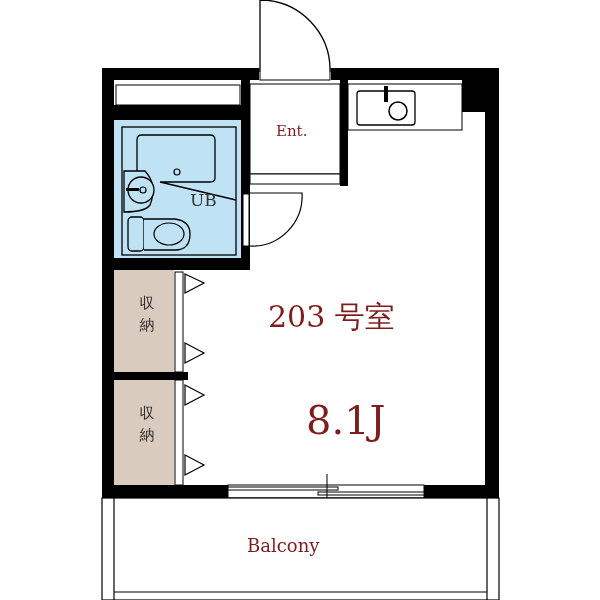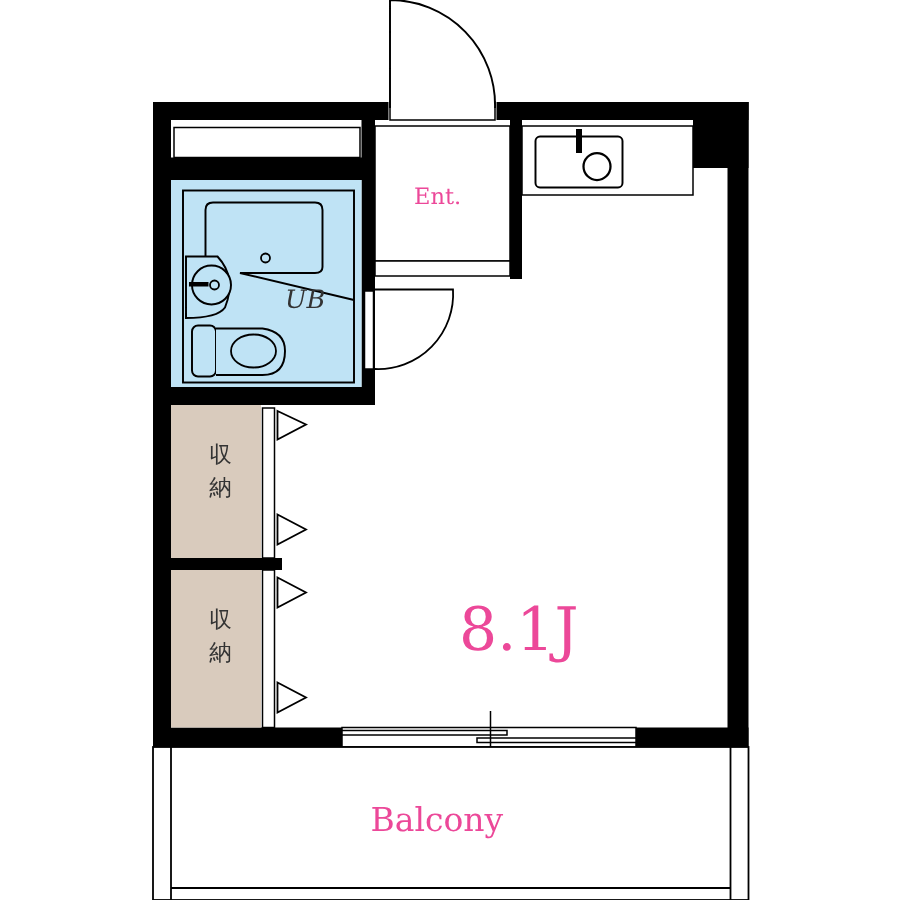--- a/index.html
+++ b/index.html
@@ -1,26 +1,26 @@
 <!DOCTYPE html>
 <html><head>
 <meta charset="utf-8">
 <style>
   html,body{margin:0;padding:0;background:#fff;}
   body{width:600px;height:600px;position:relative;overflow:hidden;font-family:"DejaVu Serif",serif;}
   svg{position:absolute;left:0;top:0;}
-  .lbl{position:absolute;color:#ec4899;font-family:"DejaVu Serif","Liberation Serif",serif;white-space:nowrap;}
+  .lbl{position:absolute;color:#7f1d1d;font-family:"DejaVu Serif","Liberation Serif",serif;white-space:nowrap;}
   .ent{left:276px;top:122px;font-size:15px;}
-  .ub{left:190px;top:190px;font-size:17px;color:#333;font-style:italic;}
+  .ub{left:190px;top:190px;font-size:17px;color:#333;}
   .room{left:268px;top:296px;font-size:30px;line-height:42px;text-align:left;}
   .area{left:306px;top:397px;font-size:40px;}
   .storage{font-size:15px;line-height:22px;width:20px;text-align:center;color:#333;}
   .s1{left:137px;top:292px;}
   .s2{left:137px;top:402px;}
-  .balcony{left:247px;top:535px;font-size:22px;}
+  .balcony{left:247px;top:535px;font-size:18px;}
 </style>
 </head>
 <body>
 
 <svg width="600" height="600" viewBox="0 0 600 600">
 
   <g fill="#000">
     <rect x="102" y="68" width="157" height="12"></rect>
     <rect x="331" y="68" width="168" height="12"></rect>
     <rect x="102" y="68" width="12" height="430"></rect>
@@ -82,20 +82,21 @@
 
   <rect x="102" y="498" width="397" height="102" fill="#fff" stroke="#000" stroke-width="1.2"></rect>
   <line x1="114" y1="498" x2="114" y2="600" stroke="#000" stroke-width="1.2"></line>
   <line x1="487" y1="498" x2="487" y2="600" stroke="#000" stroke-width="1.2"></line>
   <line x1="114" y1="592" x2="487" y2="592" stroke="#000" stroke-width="1.2"></line>
 </svg>
 
 <div class="lbl ent">Ent.</div>
 <div class="lbl ub">UB</div>
 <div class="lbl room">
+  <div>203 号室</div>
 </div>
 <div class="lbl area">8.1J</div>
 <div class="lbl storage s1">
   <div>収</div>
   <div>納</div>
 </div>
 <div class="lbl storage s2">
   <div>収</div>
   <div>納</div>
 </div>

